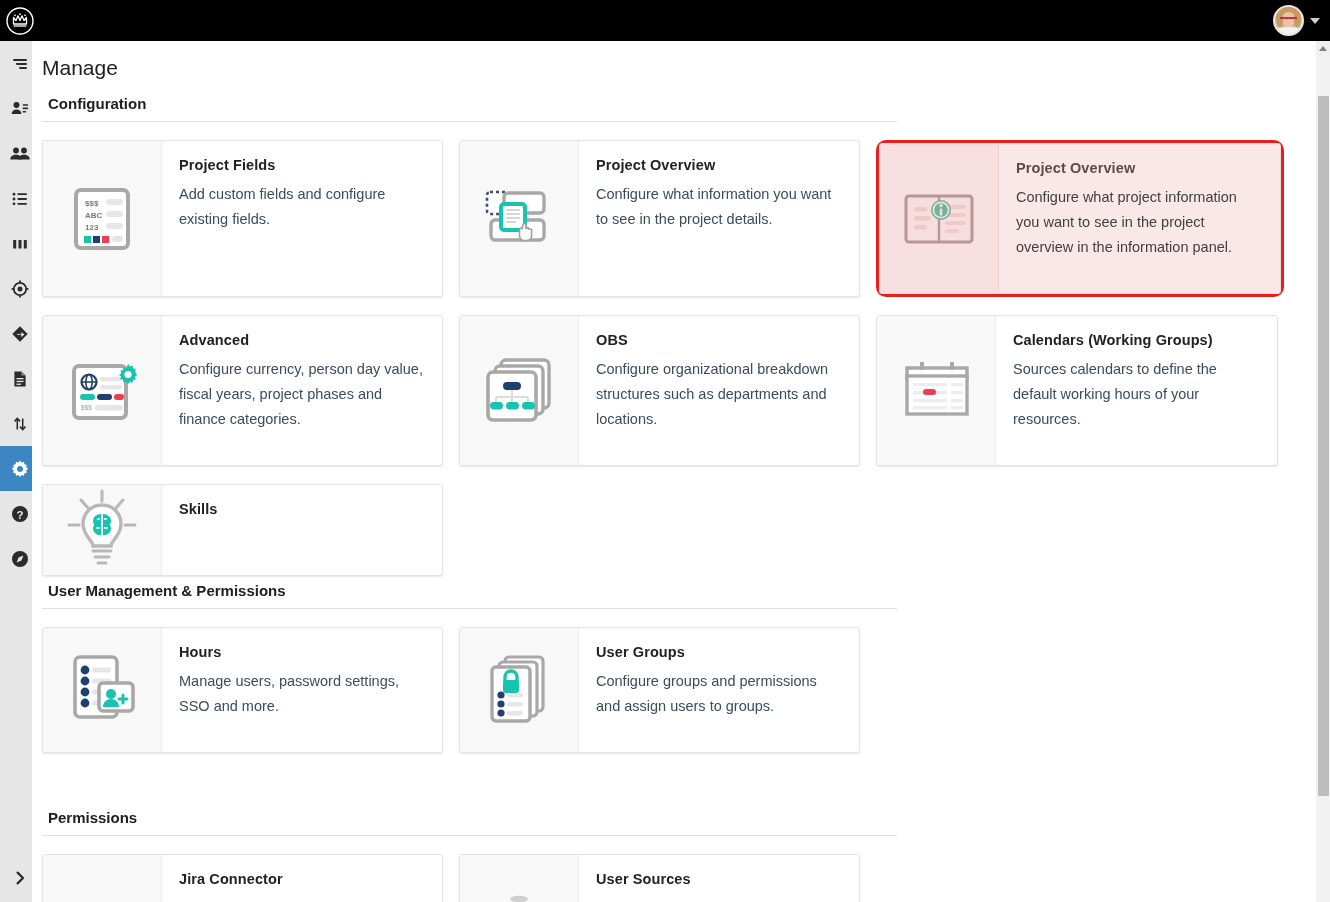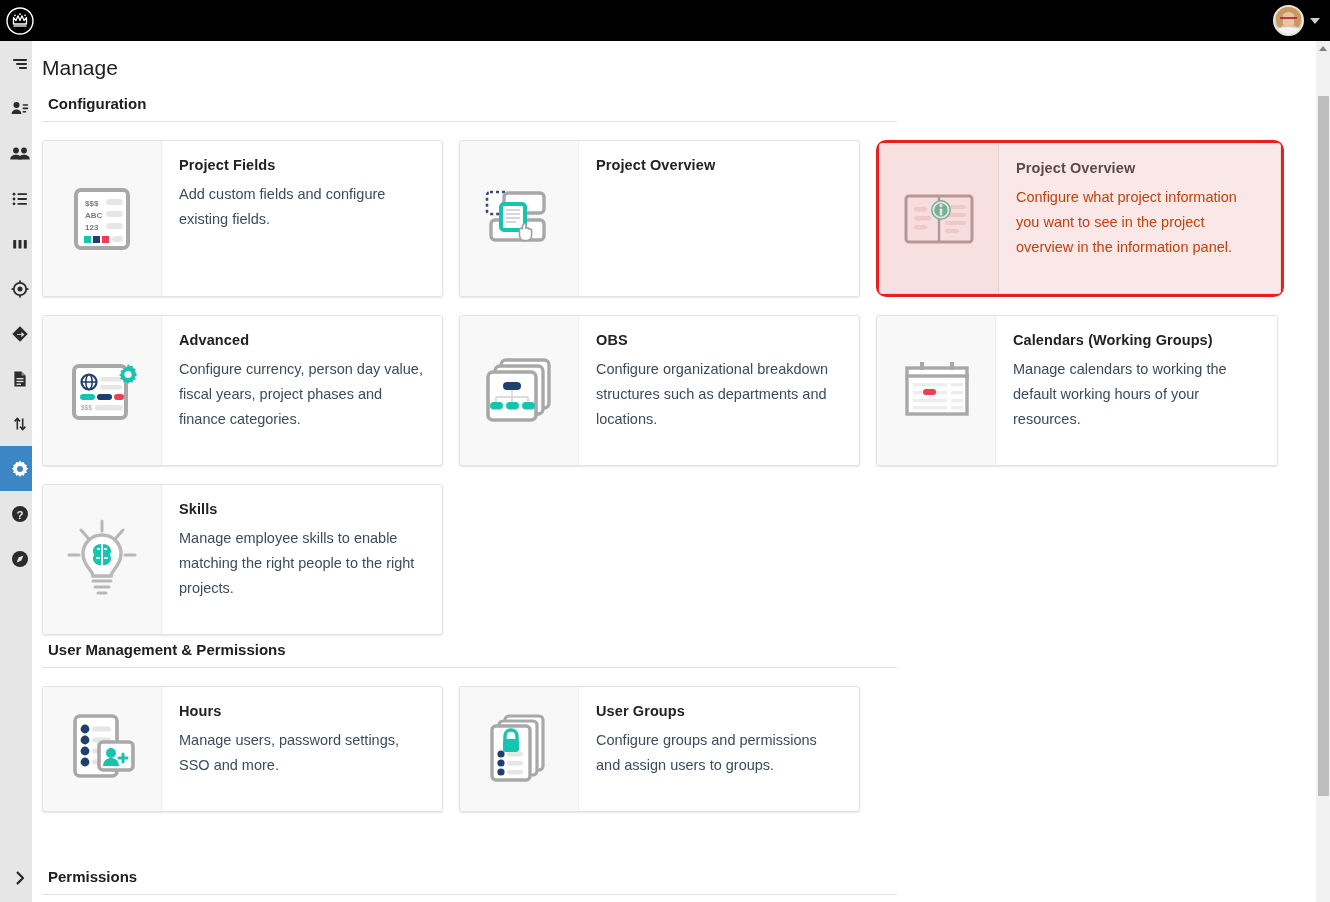--- a/index.html
+++ b/index.html
@@ -135,21 +135,21 @@
   
   .hl-wrap {
     border: 3px solid #e81f1f;
     padding: 0;
     border-radius: 10px;
     display: inline-block;
   }
   .card.highlight { border-color: #f3d6d6; background: #fae8e8; box-shadow:none; }
   .card.highlight .card-icon { background: #f8e0e0; border-right-color: #eecfcf; }
   .card.highlight .card-title { color: #5e4a4a; }
-  .card.highlight .card-desc { color: #c2410c; }
+  .card.highlight .card-desc { color: #404040; }
 
   
   .vscroll {
     position: absolute; right: 0; top: 41px;
     width: 14px; height: 861px; background: #f2f2f2;
   }
   .vscroll-up {
     width: 14px; height: 14px; background: #f0f0f0;
     display: flex; align-items: center; justify-content: center;
   }
@@ -370,20 +370,21 @@
                 <line x1="27" y1="26" x2="41" y2="26"></line>
                   <line x1="27" y1="30" x2="41" y2="30"></line>
                 <line x1="27" y1="34" x2="41" y2="34"></line>
                   <line x1="27" y1="38" x2="37" y2="38"></line>
               </g>
               <path d="M44 41c0-2 3-2 3 0v4c0-1.5 3-1.5 3 0v1c0-1.3 2.6-1.3 2.6 0v5.5c0 3-2.5 5-5.5 5h-2c-2.5 0-4.6-2.5-4.6-5v-6c0-2 2.5-2 2.5 0z" fill="#fff" stroke="#a0a0a0" stroke-width="1.6"></path>
             </svg>
           </div>
           <div class="card-body">
             <div class="card-title">Project Overview</div>
+            <div class="card-desc">Configure what information you want to see in the project details.</div>
           </div>
         </div>
 
         <div class="hl-wrap">
           <div class="card highlight wide">
             <div class="card-icon">
               <svg width="82" height="62" viewBox="0 0 82 62">
                 <rect x="8" y="8" width="66" height="46" rx="3" fill="#f6dede" stroke="#b99696" stroke-width="3"></rect>
                 <line x1="41" y1="8" x2="41" y2="54" stroke="#b99696" stroke-width="2.4"></line>
                 <g fill="#f0c8c8">
@@ -478,21 +479,21 @@
                 <rect x="56" y="25" width="12" height="3.4"></rect>
                 <rect x="56" y="33" width="12" height="3.4"></rect>
                 <rect x="56" y="41" width="12" height="3.4"></rect>
                 <rect x="56" y="48" width="12" height="3.4"></rect>
               </g>
               <rect x="28" y="31" width="13" height="6" rx="3" fill="#ef3e52"></rect>
             </svg>
           </div>
           <div class="card-body">
             <div class="card-title">Calendars (Working Groups)</div>
-            <div class="card-desc">Manage calendars to working the default working hours of your resources.</div>
+            <div class="card-desc">Sources calendars to define the default working hours of your resources.</div>
           </div>
         </div>
 
       </div>
 
       <div class="cards-row">
         <div class="card">
           <div class="card-icon">
             <svg width="82" height="90" viewBox="0 0 82 90">
               <g stroke="#b8b8b8" stroke-width="3" stroke-linecap="round">
@@ -513,21 +514,20 @@
               <g stroke="#ffffff" stroke-width="1.4" fill="none">
                 <line x1="36" y1="34" x2="39" y2="34"></line>
                 <line x1="35" y1="43" x2="39" y2="43"></line>
                 <line x1="43" y1="34" x2="46" y2="34"></line>
                 <line x1="43" y1="43" x2="47" y2="43"></line>
               </g>
             </svg>
           </div>
           <div class="card-body">
             <div class="card-title">Skills</div>
-            <div class="card-desc">Manage employee skills to enable matching the right people to the right projects.</div>
           </div>
         </div>
       </div>
     </div>
 
     <div style="">
       <div class="section-head">User Management &amp; Permissions</div>
       <div class="section-rule"></div>
 
       <div class="cards-row">

